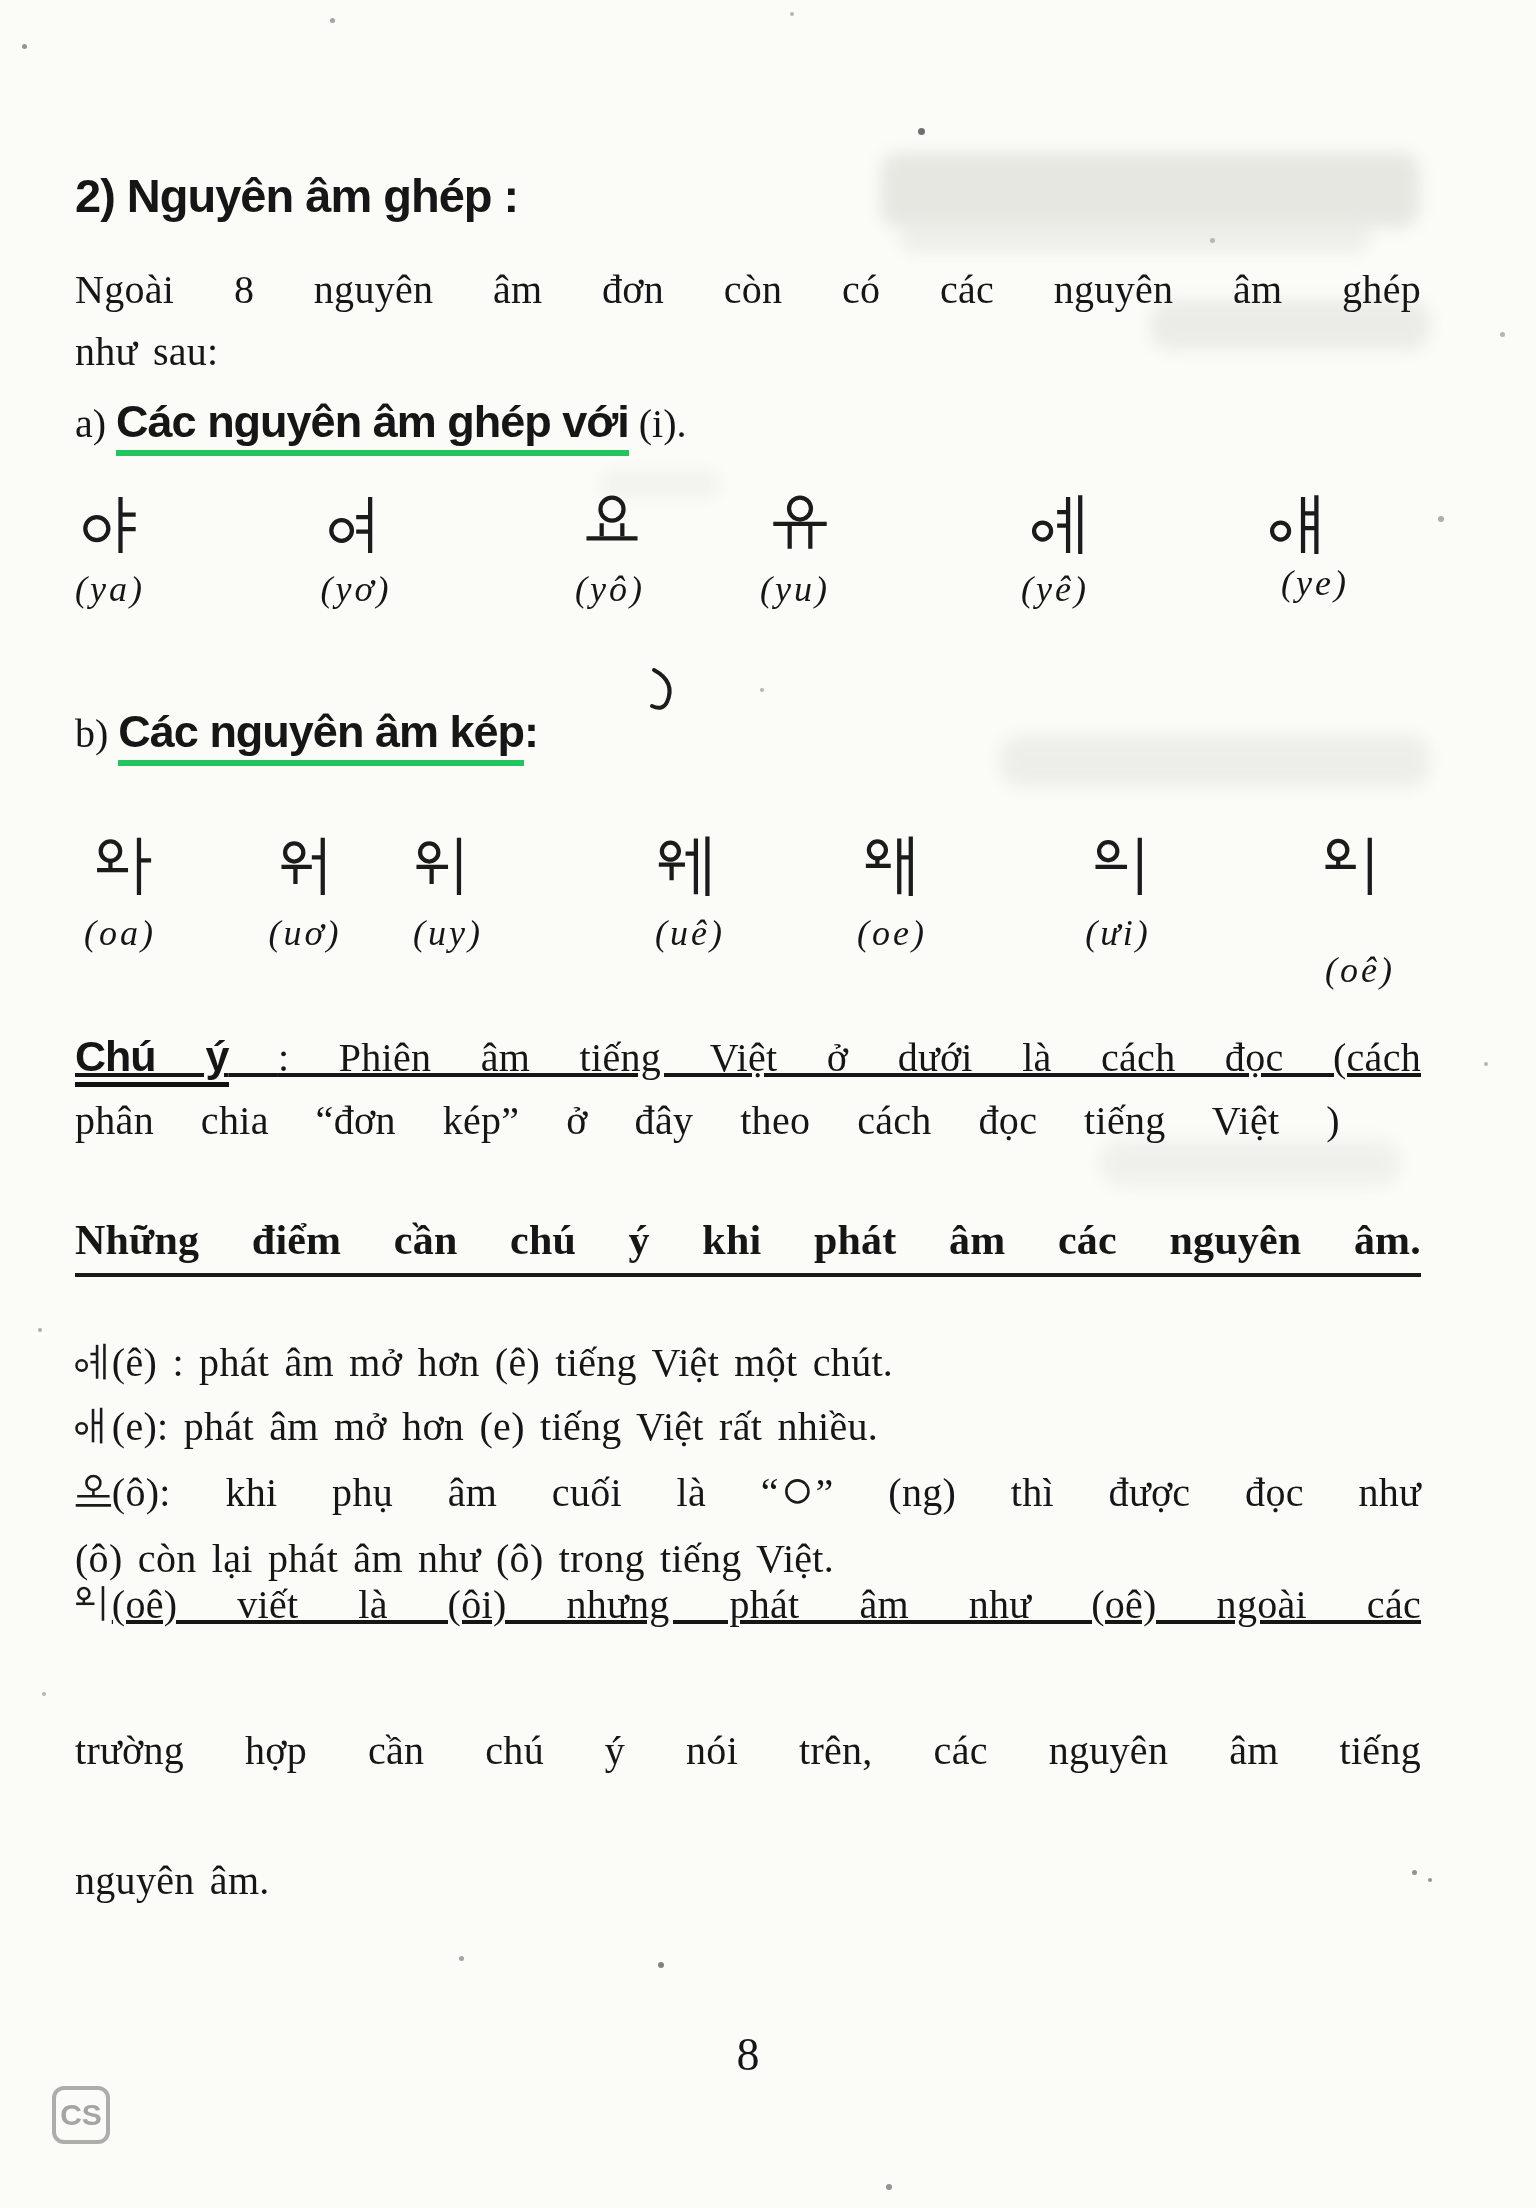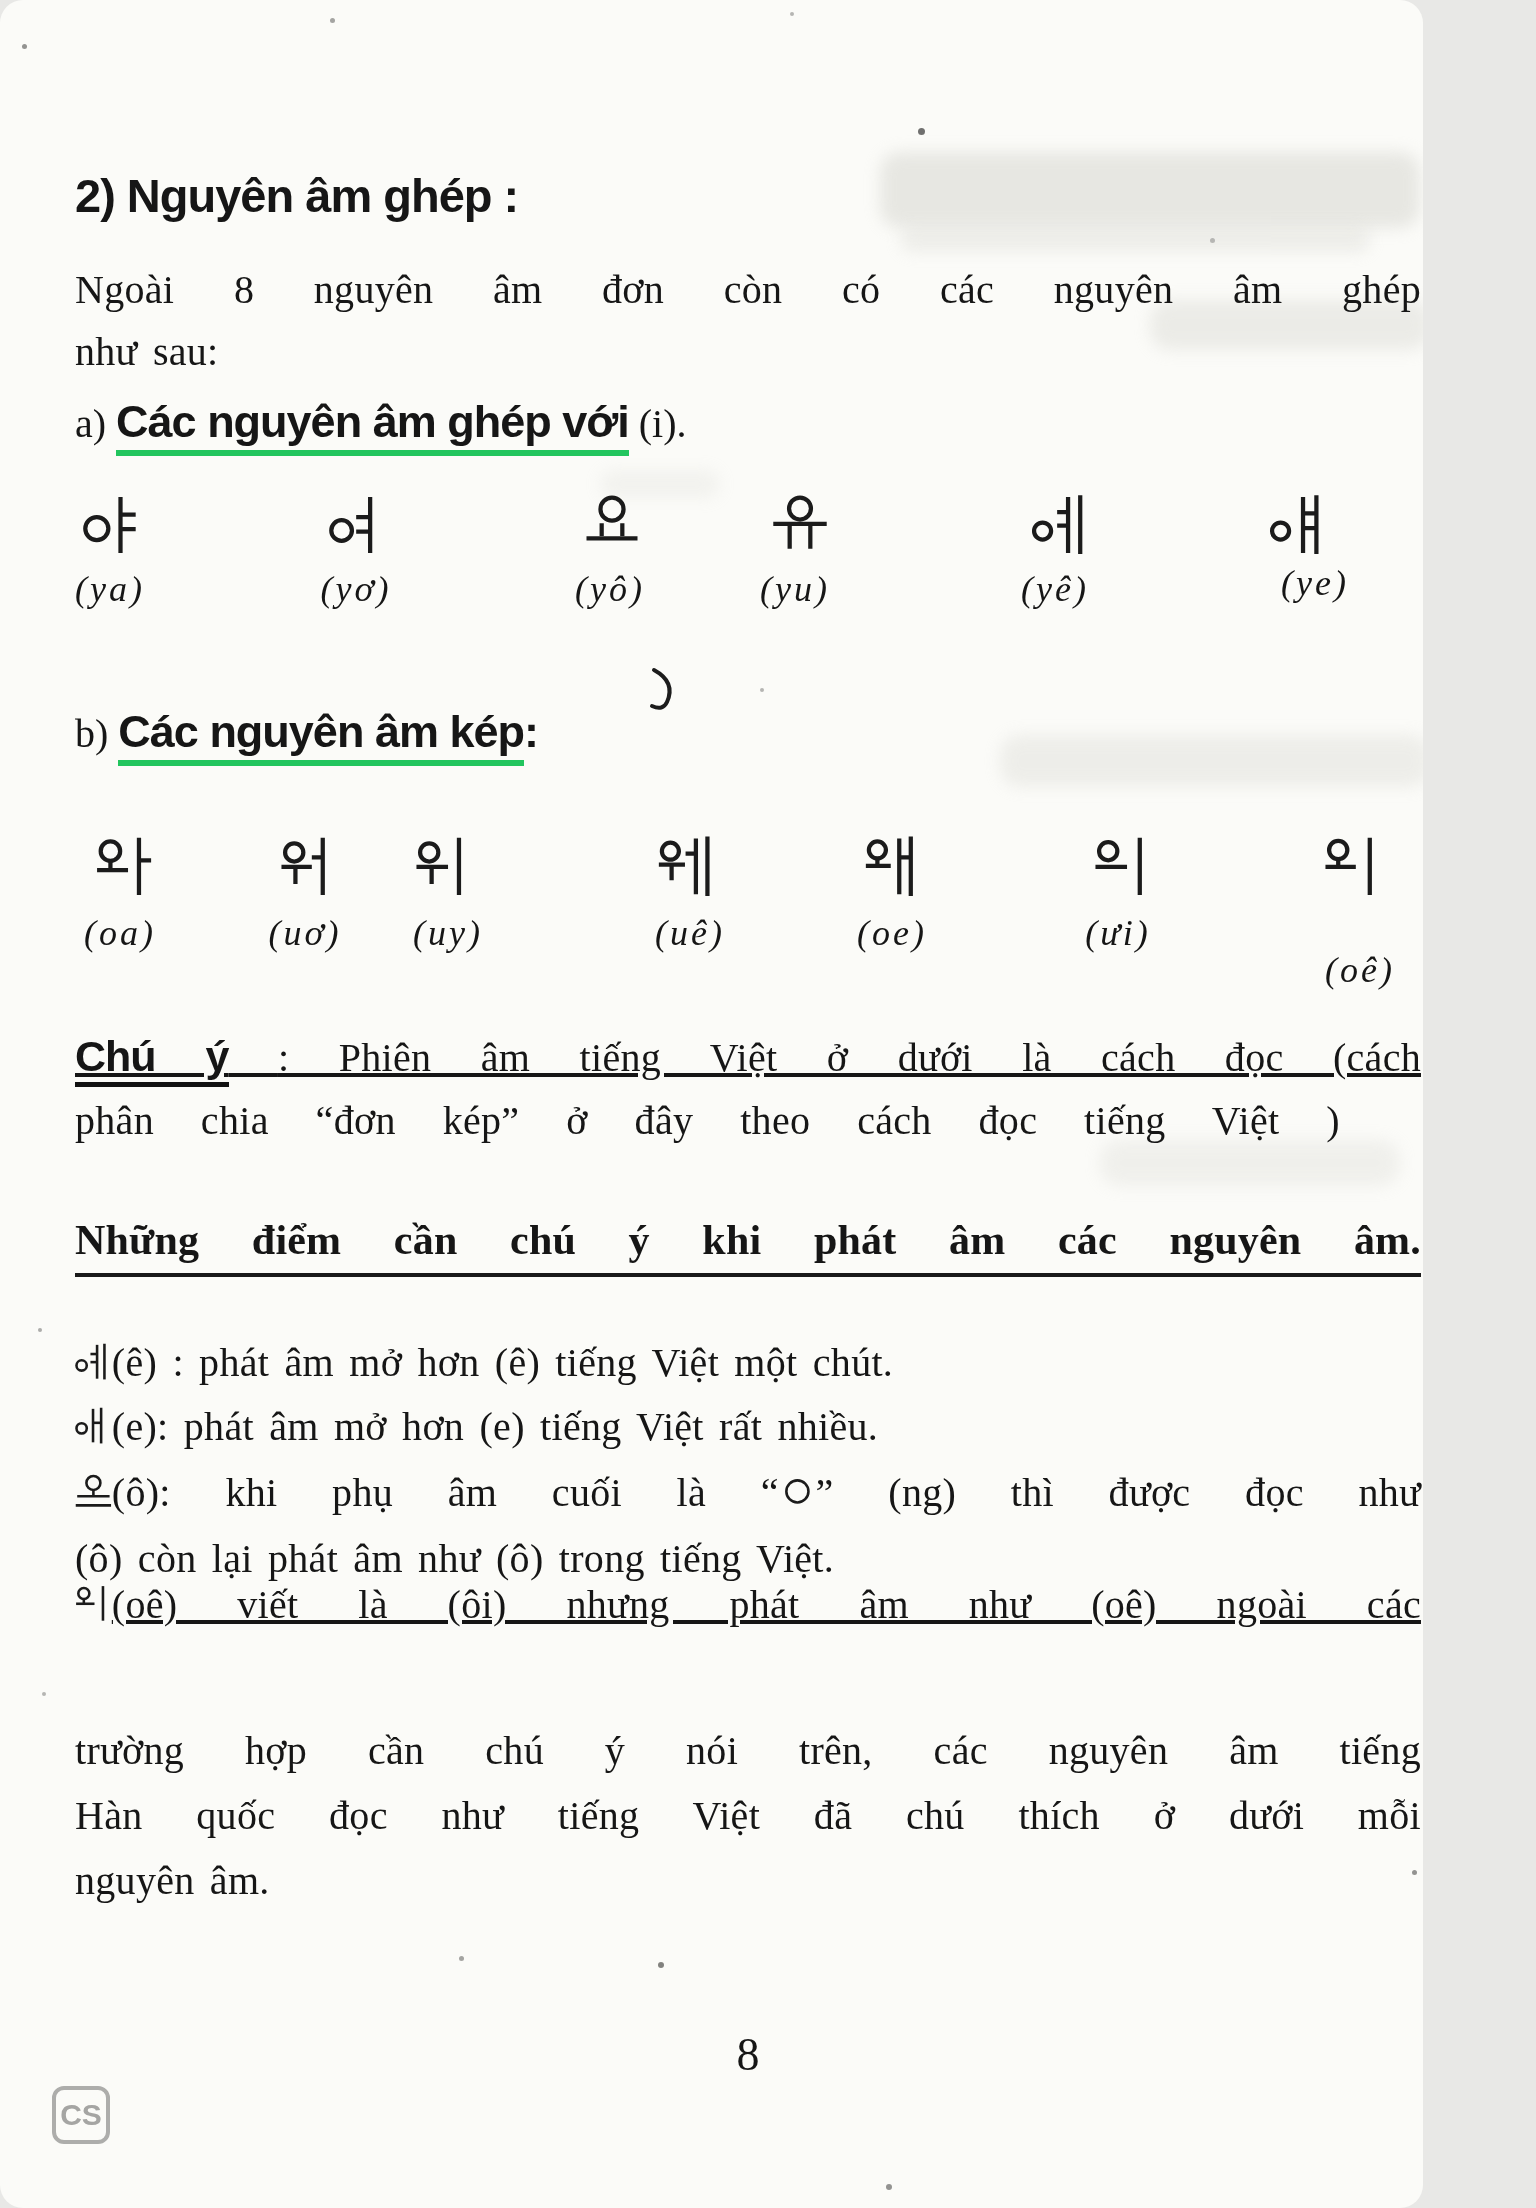--- a/index.html
+++ b/index.html
@@ -1,17 +1,17 @@
 <!DOCTYPE html>
 <html><head>
 <meta charset="utf-8">
 <style>
   html,body{margin:0;padding:0;background:#e8e8e6;}
-  #page{position:relative;width:1423px;height:2208px;background:#fbfbf8;overflow:hidden;
-        color:#161616;font-family:"Liberation Serif","DejaVu Serif",serif;border-radius:23px;}
+  #page{position:relative;width:1536px;height:2208px;background:#fbfbf8;overflow:hidden;
+        color:#161616;font-family:"Liberation Serif","DejaVu Serif",serif;}
   .abs{position:absolute;left:75px;width:1346px;}
   .body-line{font-size:40px;letter-spacing:.3px;word-spacing:5px;line-height:1.25;}
   .just{text-align:justify;text-align-last:justify;}
   .sans{font-family:"Liberation Sans","DejaVu Sans",sans-serif;font-weight:700;}
   .heading2{font-size:47px;letter-spacing:-1px;}
   .sec-line{font-size:40px;}
   .sec-title{font-size:45px;letter-spacing:-1px;border-bottom:6px solid #22c55e;padding-bottom:3px;}
   .kc{position:absolute;transform:translateX(-50%);font-size:66px;}
   .kr{position:absolute;transform:translateX(-50%);font-size:36px;font-style:italic;
       letter-spacing:3px;white-space:nowrap;}
@@ -197,21 +197,20 @@
         </svg></span>” (ng) thì được đọc như</div>
   <div class="abs body-line" style="top:1534px;">(ô) còn lại phát âm như (ô) trong tiếng Việt.</div>
 
   <div class="abs body-line just" style="top:1580px;text-decoration:underline;"><span class="hg"><svg viewBox="0 0 100 100">
           <circle cx="24" cy="23" r="15" fill="none" stroke="#1b1b1b" stroke-width="7"></circle>
           <line x1="24" y1="38" x2="24" y2="51" stroke="#1b1b1b" stroke-width="7"></line>
           <line x1="3" y1="51" x2="53" y2="51" stroke="#1b1b1b" stroke-width="7"></line>
           <line x1="76" y1="3" x2="76" y2="97" stroke="#1b1b1b" stroke-width="7"></line>
         </svg></span>(oê) viết là (ôi) nhưng phát âm như (oê) ngoài các</div>
   <div class="abs body-line just" style="top:1726px;">trường hợp cần chú ý  nói trên, các nguyên âm tiếng</div>
-  <div class="abs body-line just" style="top:1791px;">Hàn quốc đọc như tiếng Việt đã chú thích ở  dưới mỗi</div>
   <div class="abs body-line" style="top:1856px;">nguyên âm.</div>
 
   <div class="abs pagenum" style="top:2028px;">8</div>
 
   <div class="wm">
     <div class="wm-logo">CS</div>
   </div>
 
 <div class="speck" style="left: 918px; top: 128px; width: 7px; height: 7px; opacity: 0.8;"></div>
     <div class="speck" style="left: 330px; top: 18px; width: 5px; height: 5px; opacity: 0.5;"></div>

